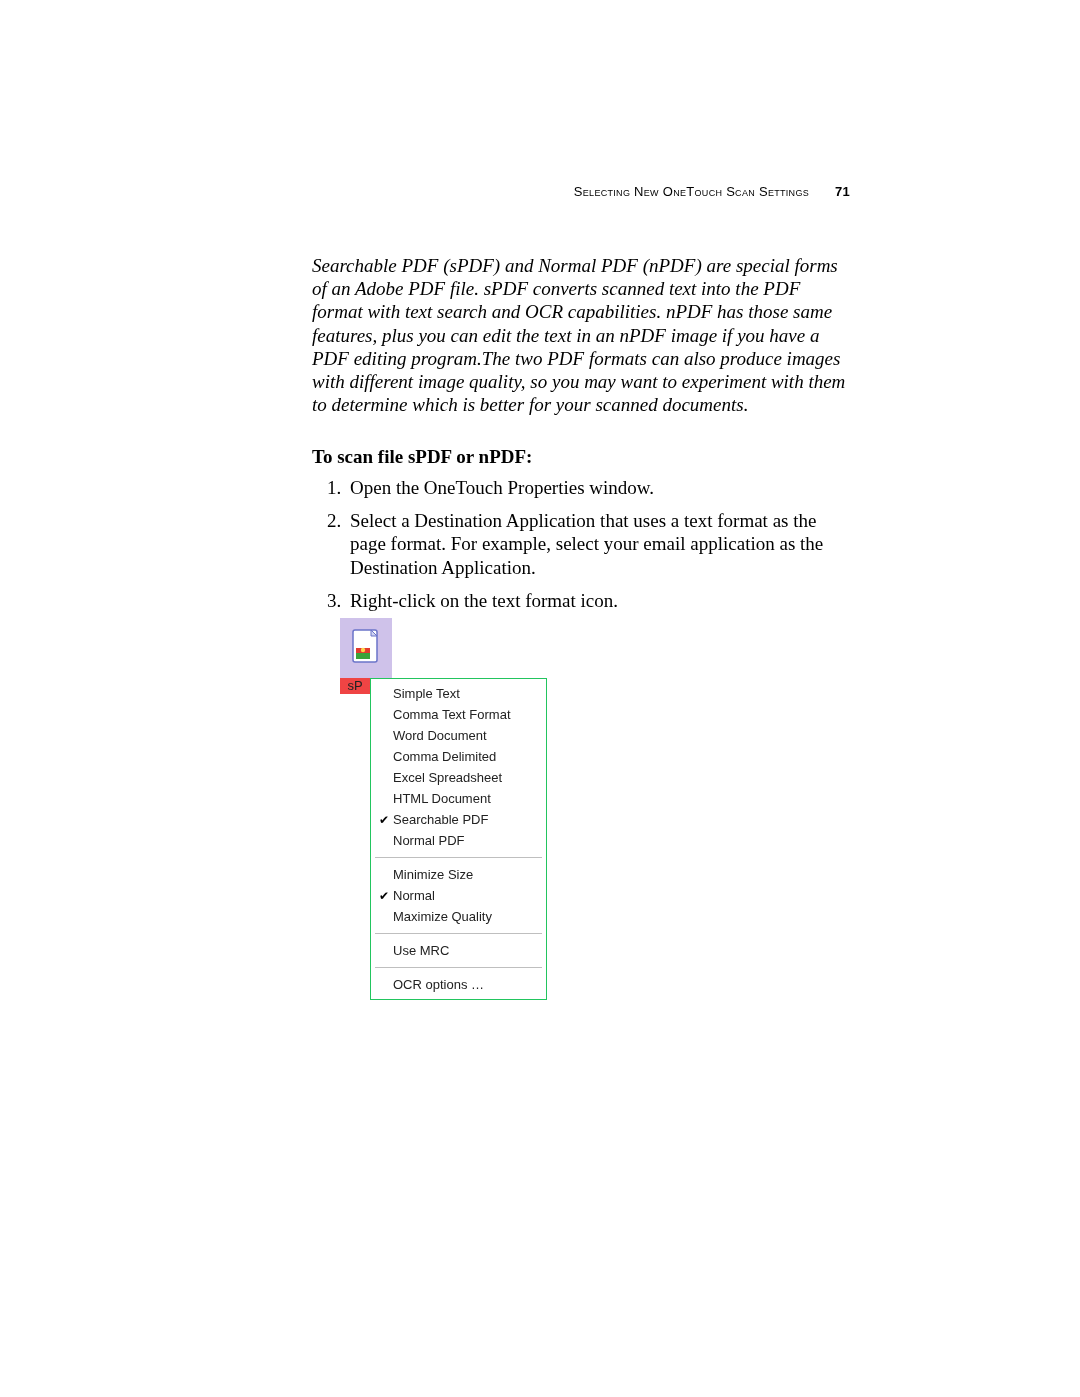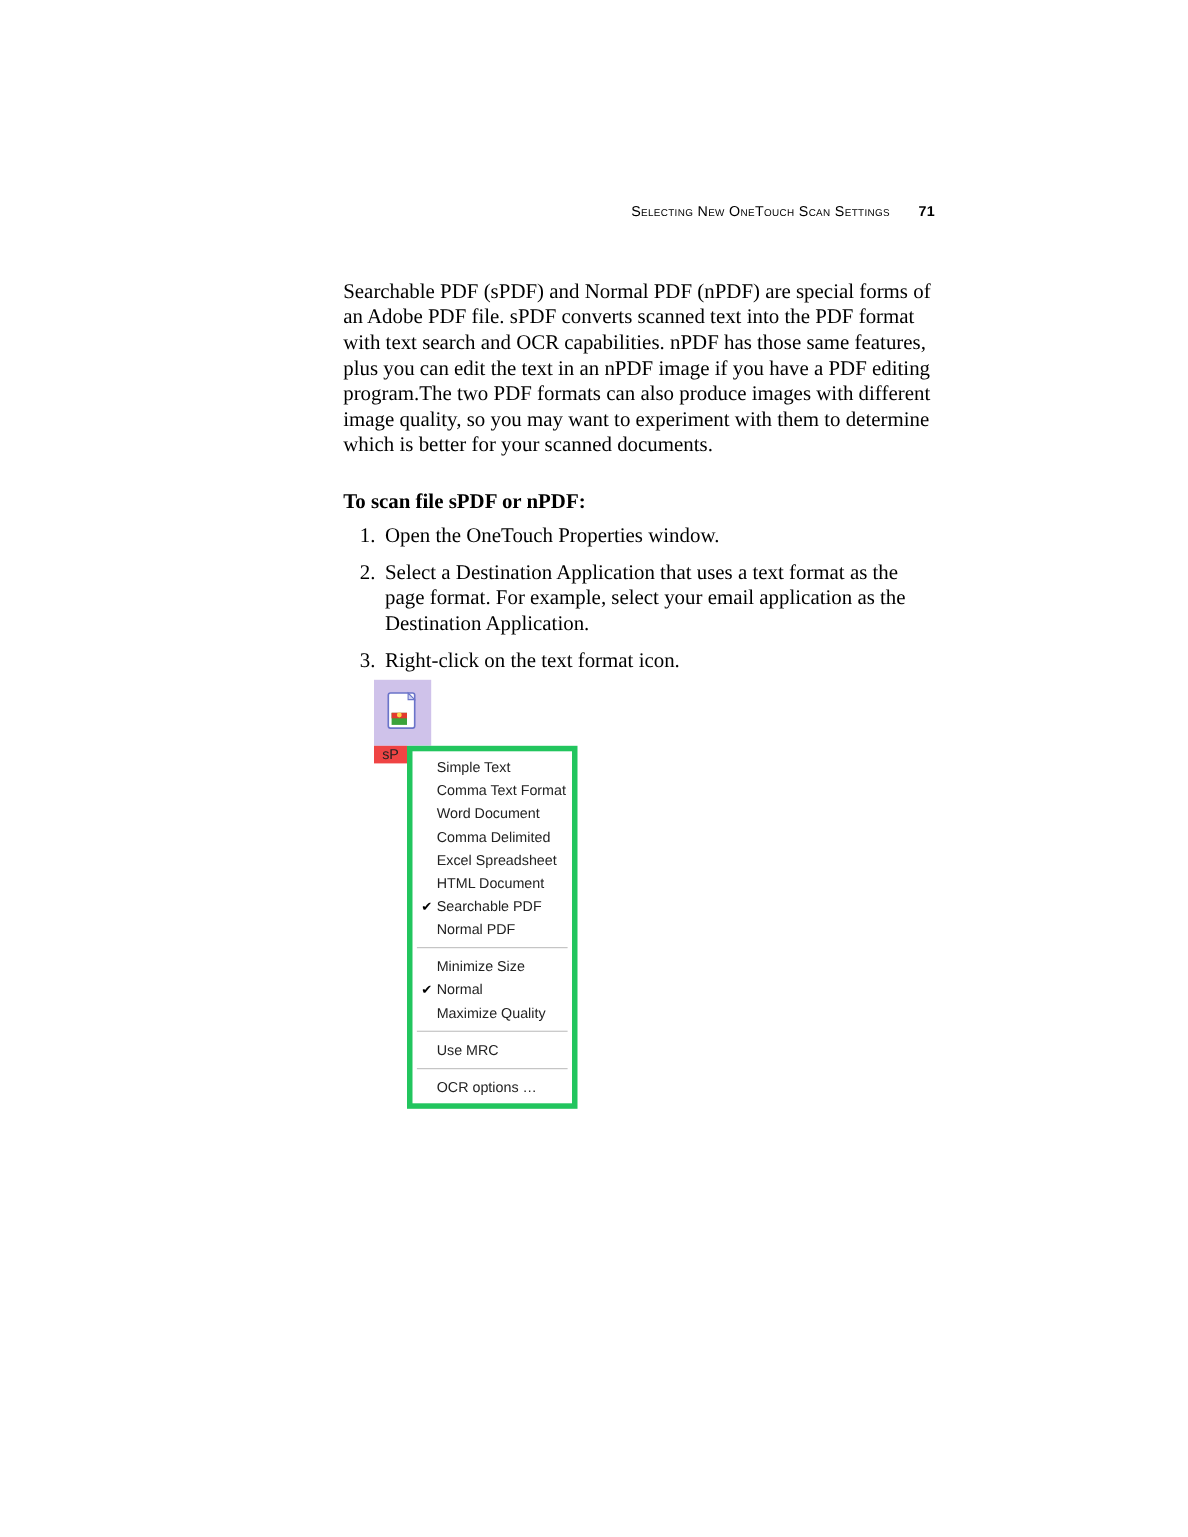--- a/index.html
+++ b/index.html
@@ -2,36 +2,36 @@
 <html><head>
 <meta charset="utf-8">
 <style>
   * { box-sizing: border-box; margin: 0; padding: 0; }
   html, body { width: 1080px; height: 1397px; background: #fff; font-family: Georgia, 'Times New Roman', serif; color: #000; }
   .page { position: relative; width: 1080px; height: 1397px; }
   .header-line { position: absolute; top: 160px; right: 230px; font-family: Arial, Helvetica, sans-serif; font-size: 13px; letter-spacing: 0.3px; margin-top: 24px; }
   .header-run { font-variant: small-caps; }
   .header-page { font-weight: bold; margin-left: 22px; }
   .h1 { position: absolute; top: 212px; left: 312px; font-family: Arial, Helvetica, sans-serif; font-weight: bold; font-size: 21px; font-variant: small-caps; letter-spacing: 0.2px; }
-  .para1 { position: absolute; top: 254px; left: 312px; width: 540px; font-size: 19px; line-height: 1.22; }
+  .para1 { position: absolute; top: 254px; left: 312px; width: 540px; font-size: 19px; line-height: 1.22; font-style: italic; }
   .sub { position: absolute; top: 446px; left: 312px; font-family: Georgia, 'Times New Roman', serif; font-weight: bold; font-size: 19px; }
   ol.steps { position: absolute; top: 476px; left: 346px; width: 506px; font-size: 19px; line-height: 1.22; }
   ol.steps > li { margin-bottom: 10px; padding-left: 4px; }
   ol.steps > li::marker { font-size: 19px; }
   .after-img { position: absolute; top: 990px; left: 346px; width: 506px; font-size: 19px; line-height: 1.22; }
   .after-img .num { display: inline-block; width: 22px; }
   .strong { font-weight: bold; }
 
   
   .figwrap { position: absolute; top: 618px; left: 340px; }
   .iconbox { width: 52px; height: 60px; background: #cfc2ea; display: flex; flex-direction: column; align-items: center; justify-content: center; }
   .icon-svg { width: 34px; height: 40px; }
   .sP-row { display:flex; align-items:flex-start; }
   .sP-left { width:30px; height:16px; background:#ef4444; font-family: Tahoma, Arial, sans-serif; font-size:13px; color:#222; text-align:center; line-height:15px;}
-  .menu { width: 155px; border: 5px solid #22c55e; background: #fff; font-family: Tahoma, Arial, sans-serif; font-size: 13px; color: #222; }
+  .menu { width: 177px; border: 1px solid #22c55e; background: #fff; font-family: Tahoma, Arial, sans-serif; font-size: 13px; color: #222; }
   .menu-group { padding: 4px 0; }
   .menu-item { display: flex; align-items: center; height: 21px; padding-left: 6px; }
   .chk { width: 14px; display: inline-flex; justify-content: center; font-size: 12px; color: #000; }
   .mi-label { padding-left: 2px; }
   .menu-sep { height: 1px; background: #bfbfbf; margin: 2px 4px; }
 
 </style>
 </head>
 <body>
 

